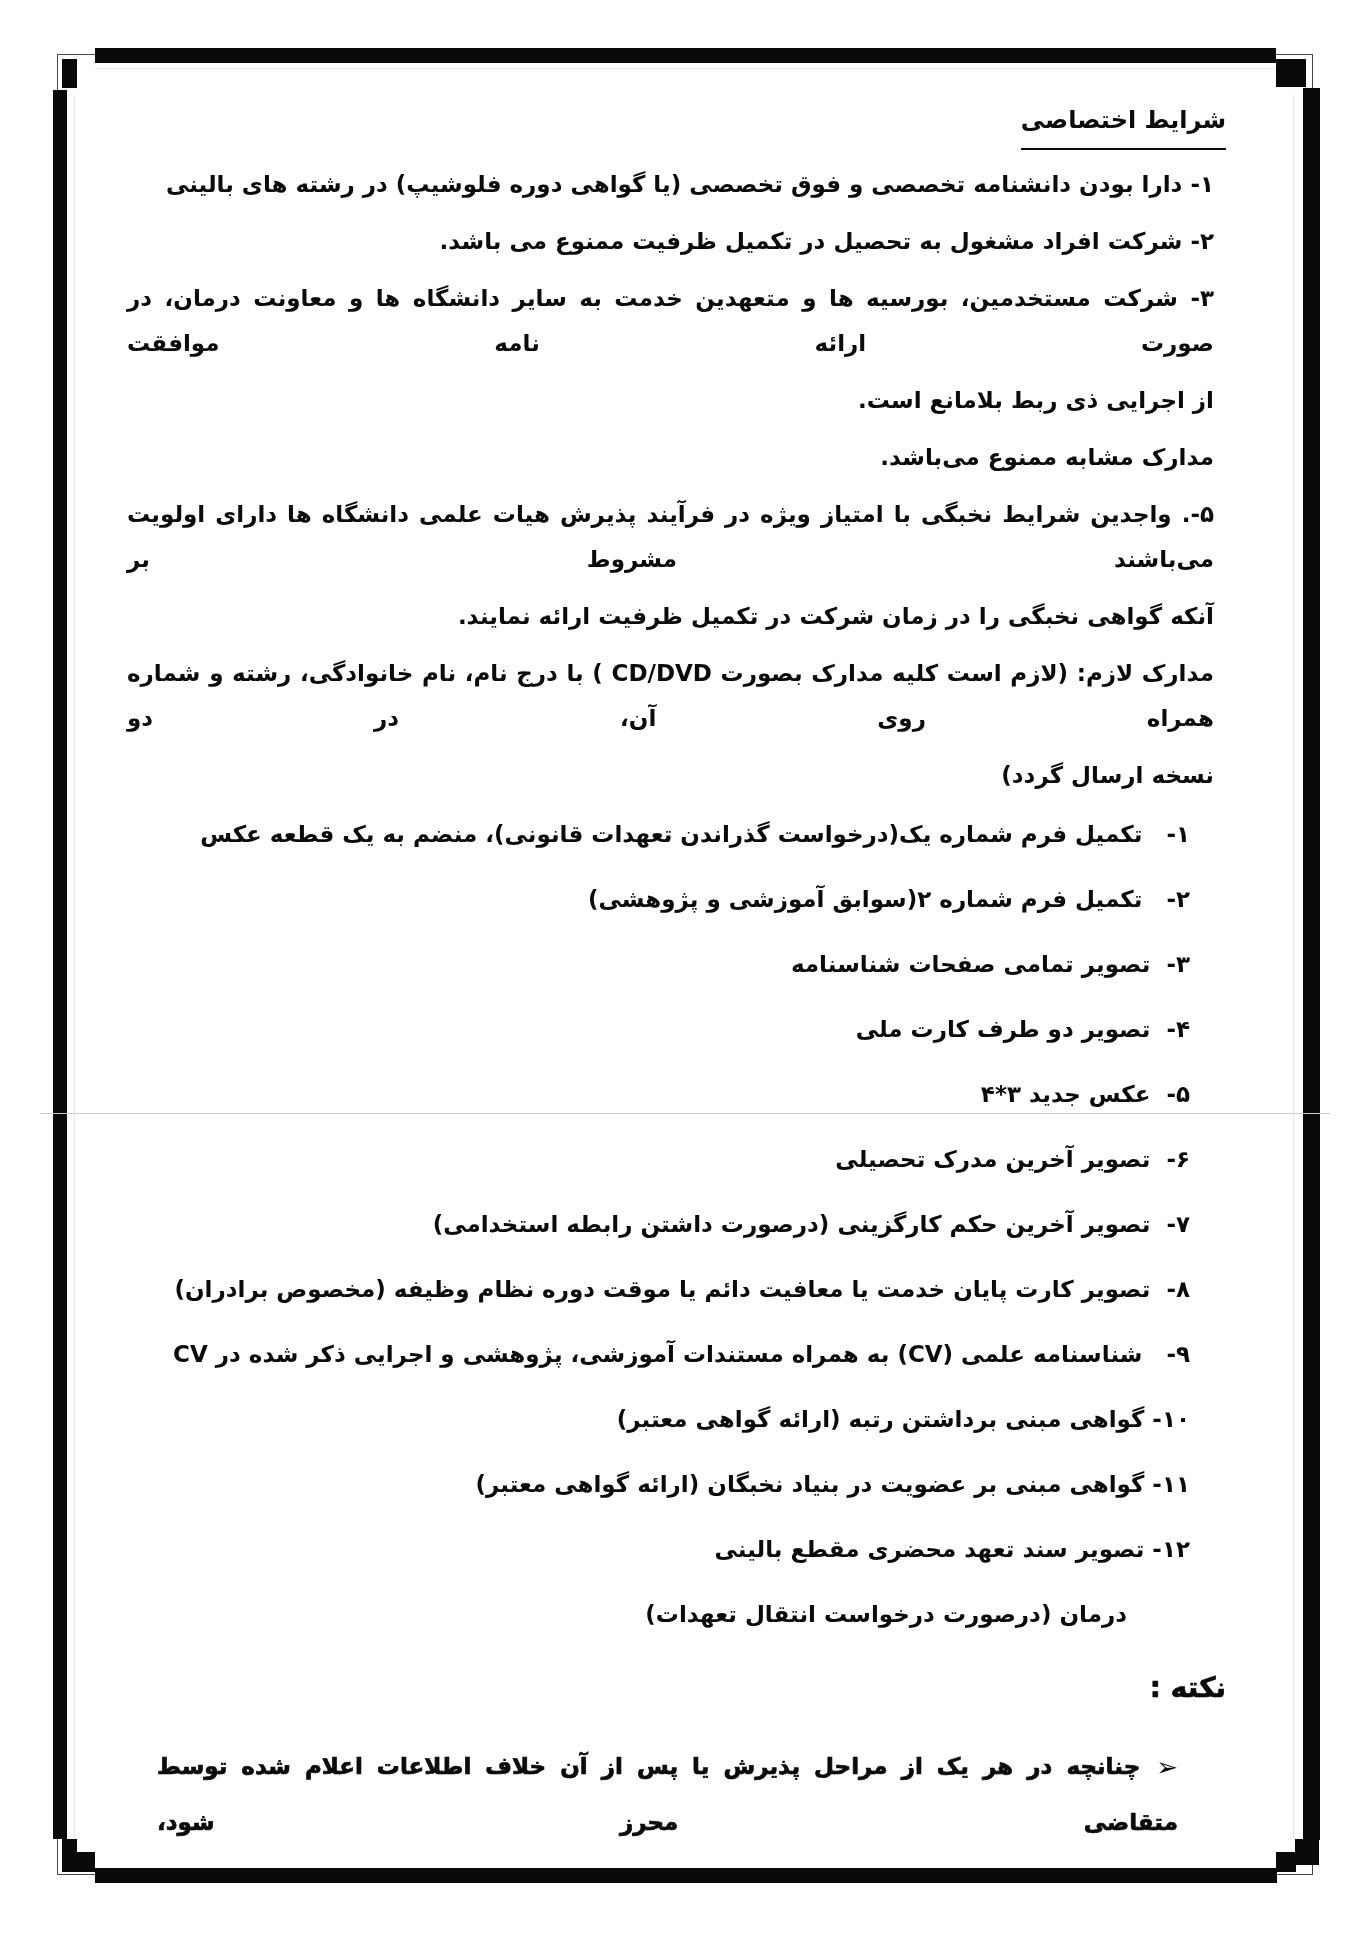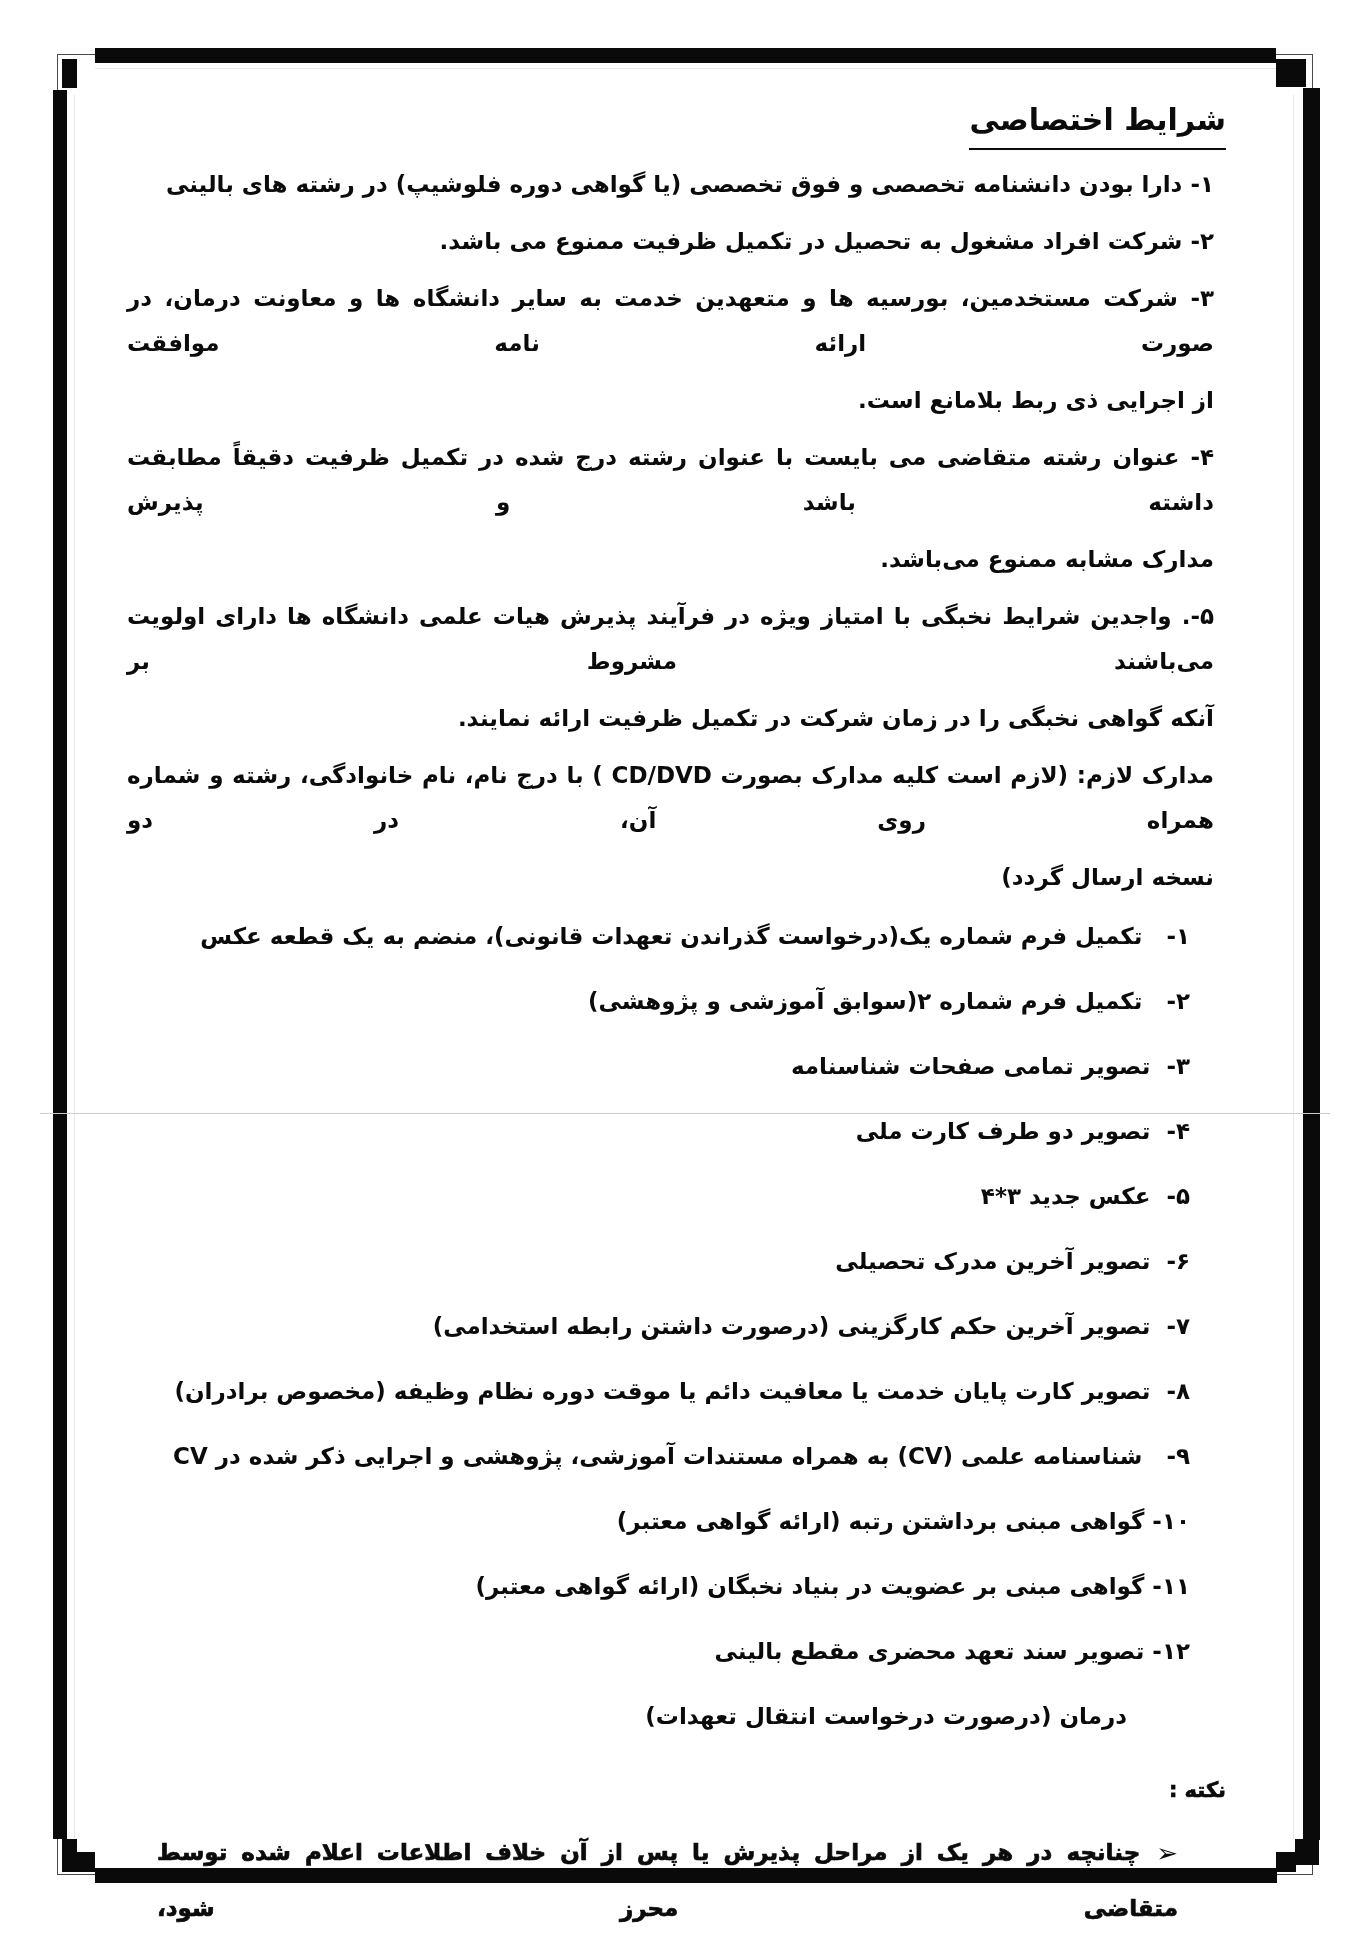--- a/index.html
+++ b/index.html
@@ -22,30 +22,30 @@
   
   .content{
     position:absolute;top:96px;right:141px;left:115px;
     direction:rtl;
     font-weight:bold;
     font-size:23px;
     text-align:right;
   }
   .title-row{line-height:48px;margin:0 0 12px 0;}
   .title{
-    display:inline-block;font-size:30px;
+    display:inline-block;font-size:24px;
     border-bottom:2.5px solid #0b0b0b;padding-bottom:4px;text-align:right;
   }
   .line{line-height:45px;margin:12px;}
   .stretch{text-align:justify;text-align-last:justify;text-justify:inter-word;}
   .docs{margin-top:14px;}
   .doc{line-height:44px;margin:0 36px 21px 0;white-space:pre-wrap;}
   .doc13a{margin:0 -64px 21px 25px;white-space:normal;text-align:justify;text-align-last:justify;}
   .doc13b{margin:0 99px 21px 0;}
-  .notes-heading{line-height:44px;margin:30px 0 12px 0;font-size:21px;}
+  .notes-heading{line-height:44px;margin:30px 0 28px 0;font-size:28px;}
   .note{margin-right:36px;margin-left:30px;}
   .note .line{line-height:56px;}
   .heavy{-webkit-text-stroke:0.7px #0b0b0b;}
   .arrow{
     display:inline-block;font-size:26px;line-height:1;
     margin-left:16px;vertical-align:-2px;
     -webkit-text-stroke:0;
   }
 </style>
 </head>
@@ -76,21 +76,20 @@
   <div class="content">
 
     <div class="title-row">
       <span class="title">شرایط اختصاصی</span>
     </div>
 
     <p class="line">۱- دارا بودن دانشنامه تخصصی و فوق تخصصی (یا گواهی دوره فلوشیپ) در رشته های بالینی</p>
     <p class="line">۲- شرکت افراد مشغول به تحصیل در تکمیل ظرفیت ممنوع می باشد.</p>
     <p class="line stretch">۳-  شرکت مستخدمین، بورسیه ها و متعهدین خدمت به سایر دانشگاه ها و معاونت درمان، در صورت ارائه نامه موافقت</p>
     <p class="line">از اجرایی ذی ربط بلامانع است.</p>
-    <p class="line stretch">۴- عنوان رشته متقاضی می بایست با عنوان رشته درج شده در تکمیل ظرفیت دقیقاً مطابقت داشته باشد و پذیرش</p>
     <p class="line">مدارک مشابه ممنوع می‌باشد.</p>
     <p class="line stretch">۵-. واجدین شرایط نخبگی با امتیاز ویژه در فرآیند پذیرش هیات علمی دانشگاه ها دارای اولویت می‌باشند مشروط بر</p>
     <p class="line">آنکه گواهی نخبگی را در زمان شرکت در تکمیل ظرفیت ارائه نمایند.</p>
     <p class="line stretch">مدارک لازم: (لازم است کلیه مدارک بصورت CD/DVD ) با درج نام، نام خانوادگی، رشته و شماره همراه روی آن، در دو</p>
     <p class="line">نسخه ارسال گردد)</p>
 
     <div class="docs">
       <p class="doc">۱-   تکمیل فرم شماره یک(درخواست گذراندن تعهدات قانونی)، منضم به یک قطعه عکس</p>
       <p class="doc">۲-   تکمیل فرم شماره ۲(سوابق آموزشی و پژوهشی)</p>
       <p class="doc">۳-  تصویر تمامی صفحات شناسنامه</p>

